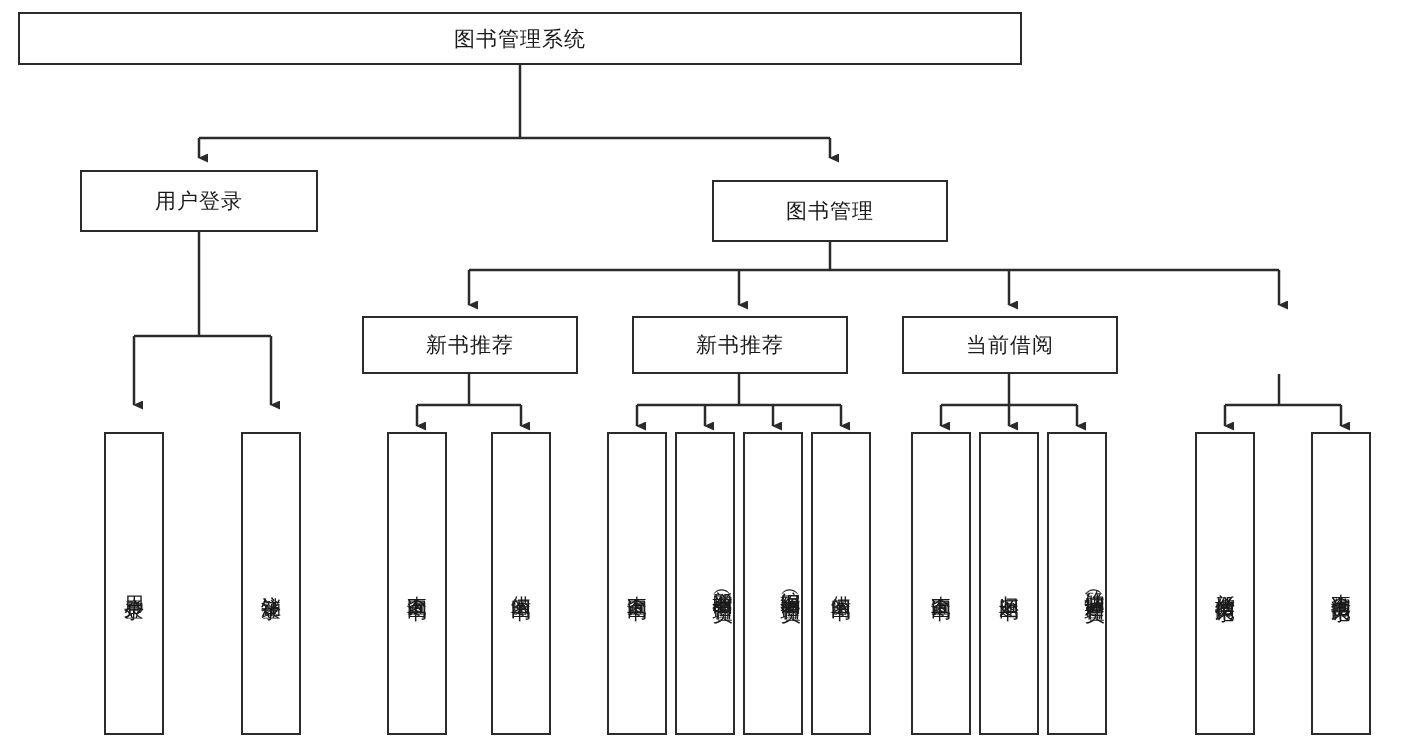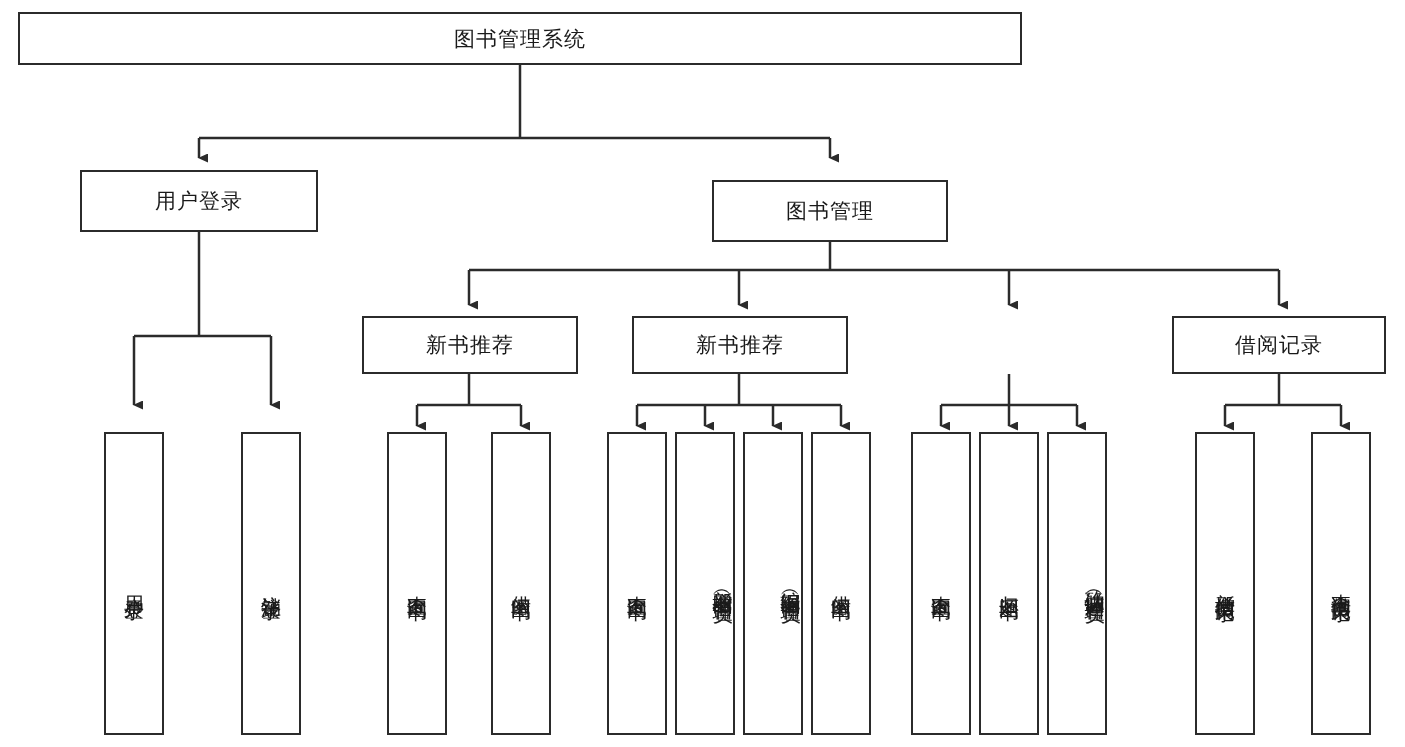--- a/index.html
+++ b/index.html
@@ -134,22 +134,22 @@
   <div class="node horizontal" style="left:712px; top:180px; width:236px; height:62px;">
     <span class="node-label">图书管理</span>
   </div>
 
   <div class="node horizontal" style="left:362px; top:316px; width:216px; height:58px;">
     <span class="node-label">新书推荐</span>
   </div>
   <div class="node horizontal" style="left:632px; top:316px; width:216px; height:58px;">
     <span class="node-label">新书推荐</span>
   </div>
-  <div class="node horizontal" style="left:1172px; top:316px; width:214px; height:58px;">
-    <span class="node-label">借阅记录</span>
+  <div class="node horizontal" style="left:902px; top:316px; width:216px; height:58px;">
+    <span class="node-label">当前借阅</span>
   </div>
 
   <div class="node vertical mid" style="left:104px; top:432px; width:60px; height:303px;">
     <span class="node-label">用户登录</span>
   </div>
   <div class="node vertical mid" style="left:241px; top:432px; width:60px; height:303px;">
     <span class="node-label">注销登录</span>
   </div>
 
   <div class="node vertical mid" style="left:387px; top:432px; width:60px; height:303px;">

